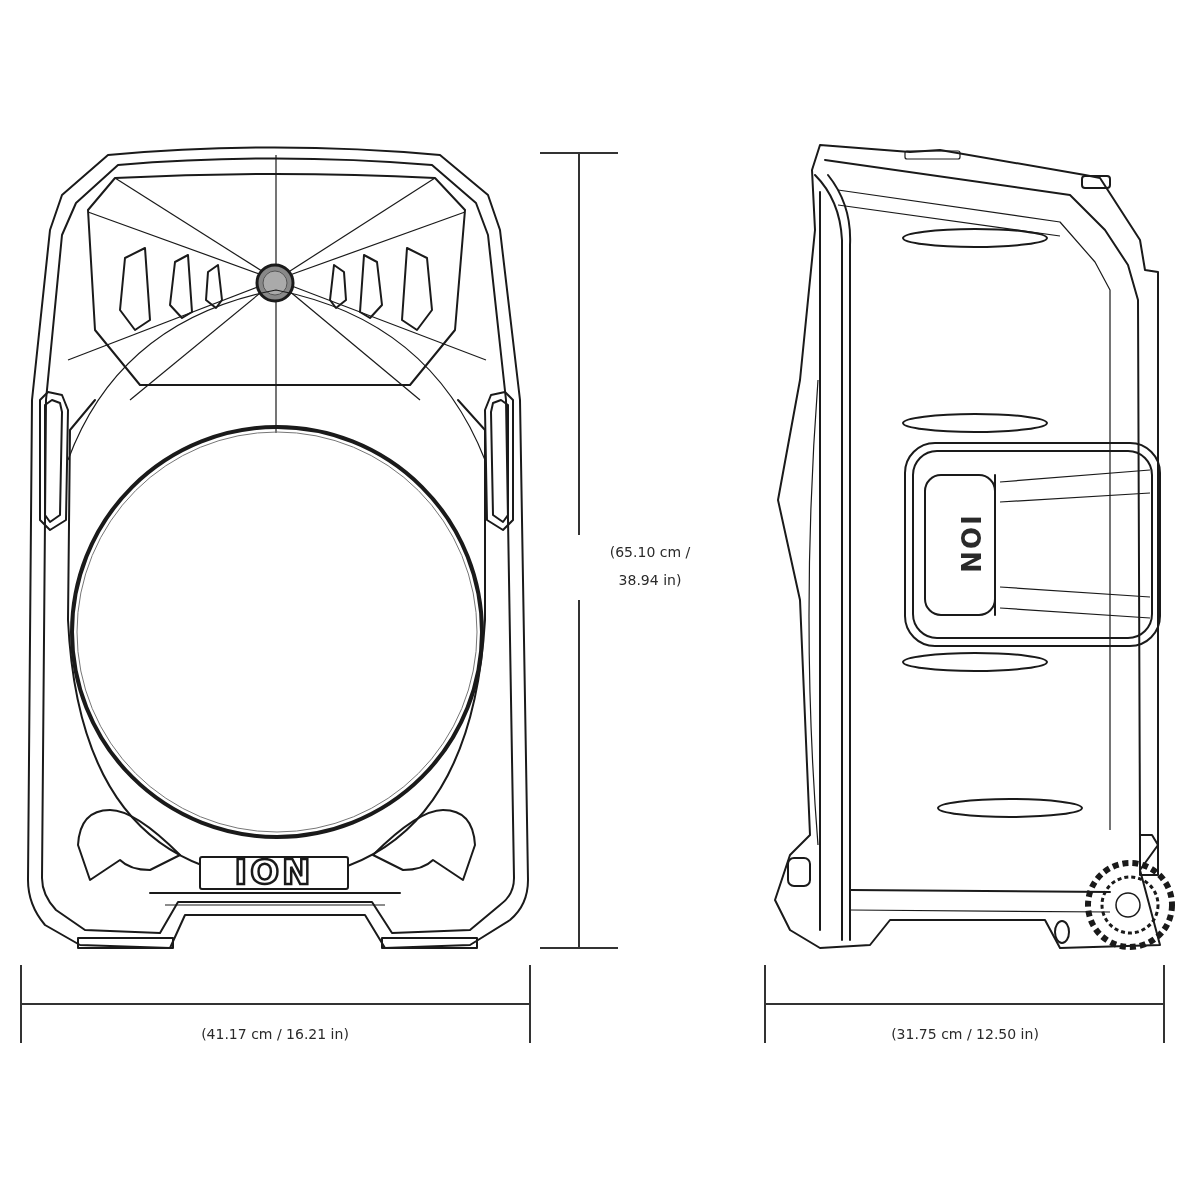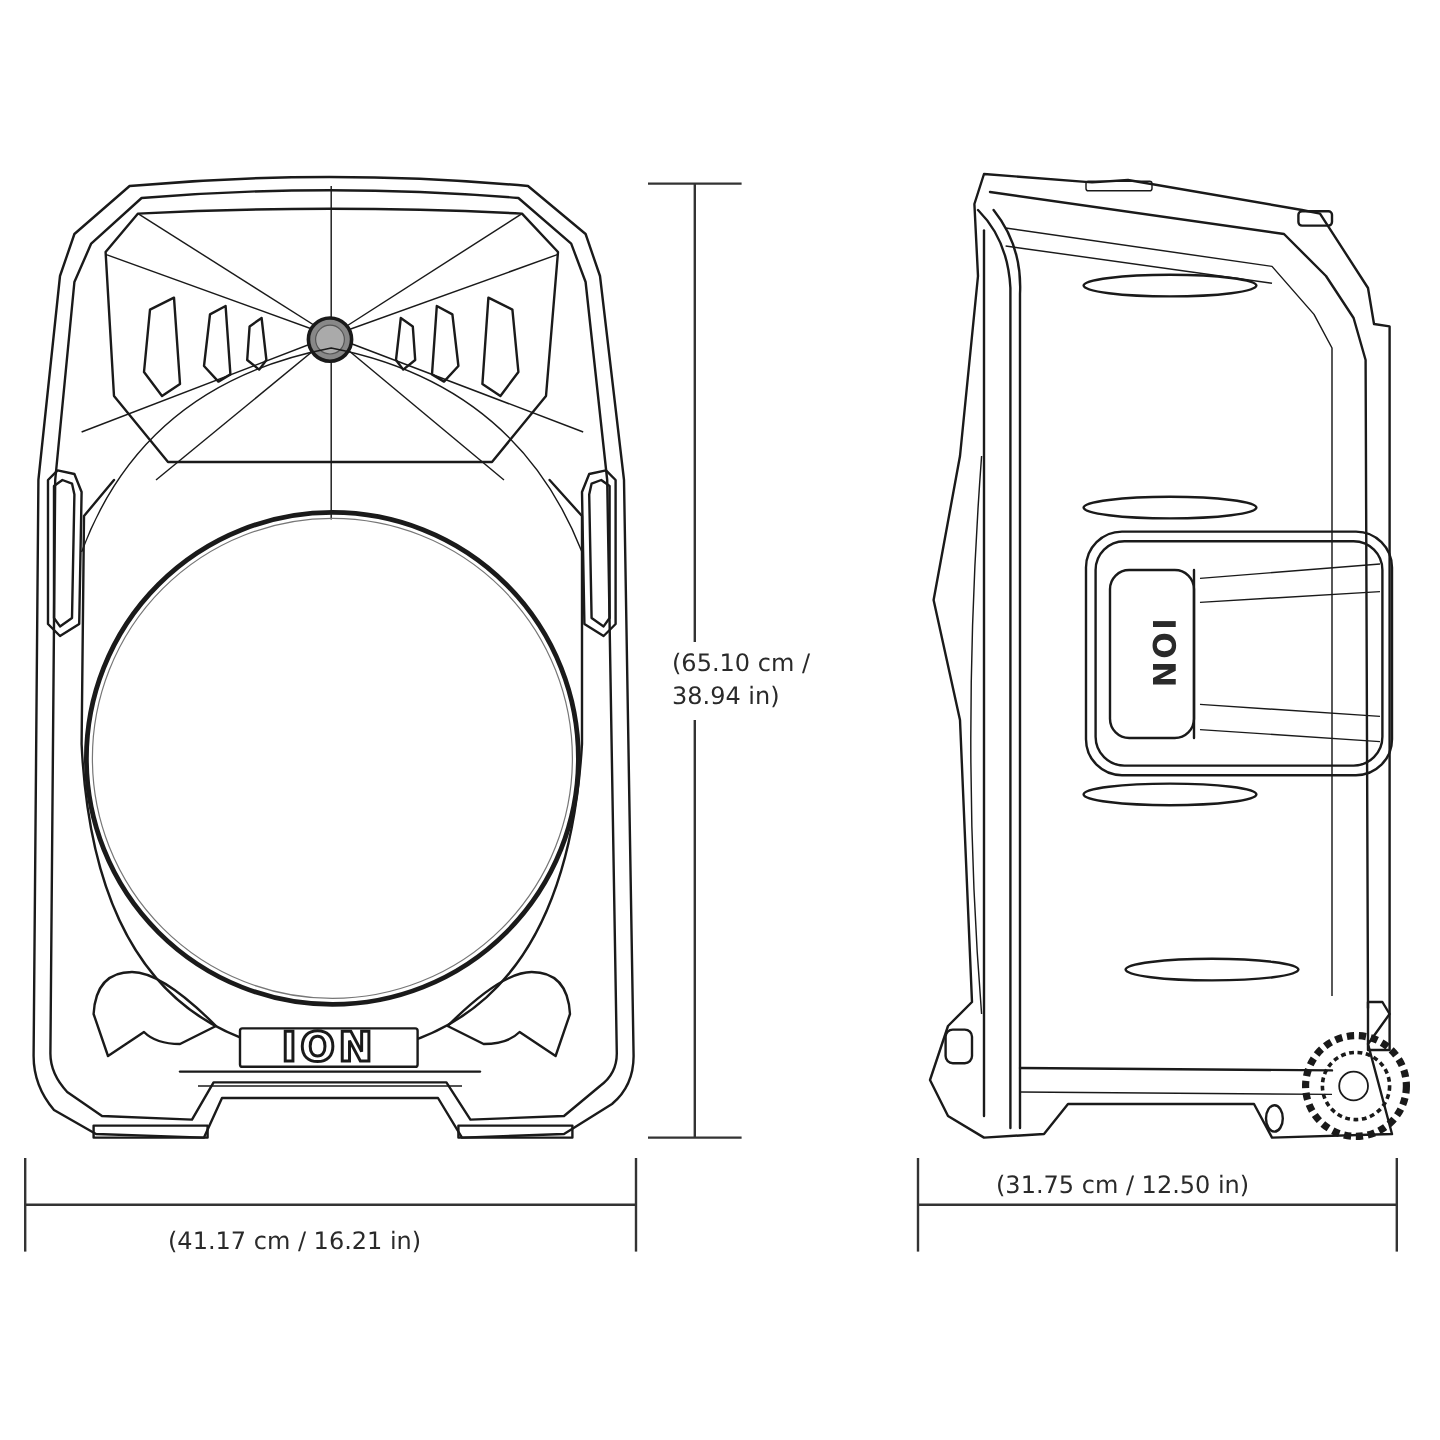--- a/index.html
+++ b/index.html
@@ -2,21 +2,21 @@
 <html><head>
   <meta charset="utf-8">
   <style>
     html, body { margin: 0; padding: 0; background: #ffffff; }
     body { width: 1200px; height: 1200px; position: relative; overflow: hidden;
            font-family: "DejaVu Sans", "Liberation Sans", sans-serif; color: #222; }
     svg.drawing { position: absolute; left: 0; top: 0; width: 1200px; height: 1200px; }
     .line { fill: none; stroke: #1a1a1a; stroke-width: 2; stroke-linejoin: round; stroke-linecap: round; }
     .thin { fill: none; stroke: #1a1a1a; stroke-width: 1.2; stroke-linejoin: round; }
     .dim { fill: none; stroke: #333; stroke-width: 2; }
-    .label { position: absolute; font-size: 20px; color: #2a2a2a; text-align: left; line-height: 28px; white-space: nowrap; }
+    .label { position: absolute; font-size: 14px; color: #2a2a2a; text-align: center; line-height: 28px; white-space: nowrap; }
     .logo-text { font-family: "DejaVu Sans", sans-serif; font-weight: bold; }
   </style>
 </head>
 <body>
 
 <svg class="drawing" viewBox="0 0 1200 1200" xmlns="http://www.w3.org/2000/svg">
 
   <g>
 
     <path class="line" d="M108,155 Q275,140 440,155 L488,195 L500,230 L520,400 L528,880 Q528,905 510,920 L470,945 L385,948 L365,915 L185,915 L170,948 L80,945 L45,925 Q28,905 28,880 L32,400 L50,230 L62,195 Z"></path>
@@ -137,13 +137,13 @@
     <line class="dim" x1="1164" y1="965" x2="1164" y2="1043"></line>
     <line class="dim" x1="765" y1="1004" x2="1164" y2="1004"></line>
   </g>
 </svg>
 
 <div class="label" style="left:560px; top:538px; width:180px;">
   <div>(65.10 cm /</div>
   <div>38.94 in)</div>
 </div>
 <div class="label" style="left:140px; top:1020px; width:270px;">(41.17 cm / 16.21 in)</div>
-<div class="label" style="left:830px; top:973px; width:270px;">(31.75 cm / 12.50 in)</div>
+<div class="label" style="left:830px; top:1020px; width:270px;">(31.75 cm / 12.50 in)</div>
 
 </body></html>

